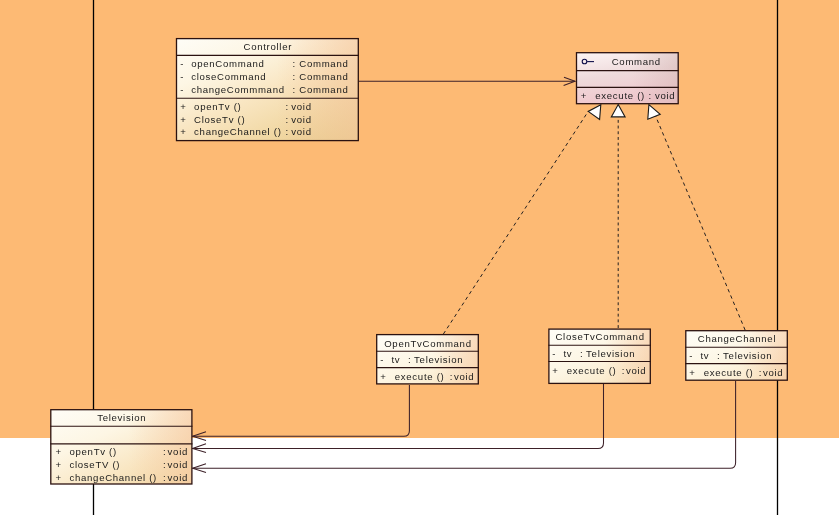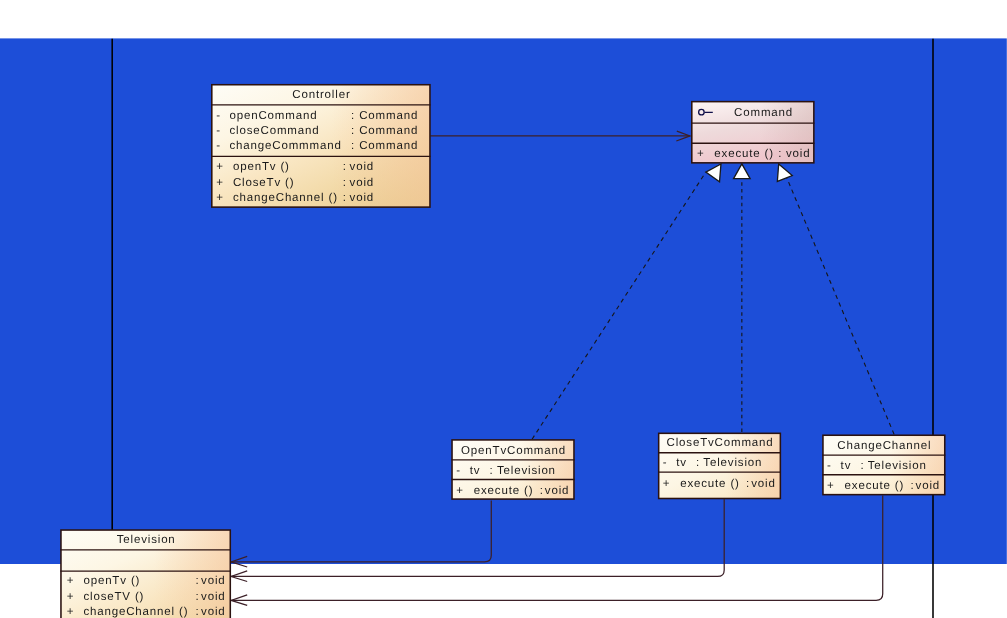--- a/index.html
+++ b/index.html
@@ -1,17 +1,17 @@
 <!DOCTYPE html>
 <html><head>
 <meta charset="utf-8">
 <style>
   html,body{margin:0;padding:0;background:#ffffff;}
   body{width:839px;height:515px;overflow:hidden;font-family:"Liberation Sans",sans-serif;}
-  #canvas{position:relative;width:839px;height:438px;background:#1d4ed8;margin-top:32px;}
+  #canvas{position:relative;width:839px;height:438px;background:#fdba74;}
   svg#diagram{position:absolute;left:0;top:0;display:block;}
   svg text{font-family:"Liberation Sans",sans-serif;}
   #canvas{will-change:transform;}
 </style>
 </head>
 <body>
 
 <div id="canvas">
 <svg id="diagram" width="839" height="515" viewBox="0 0 839 515">
   <defs>

